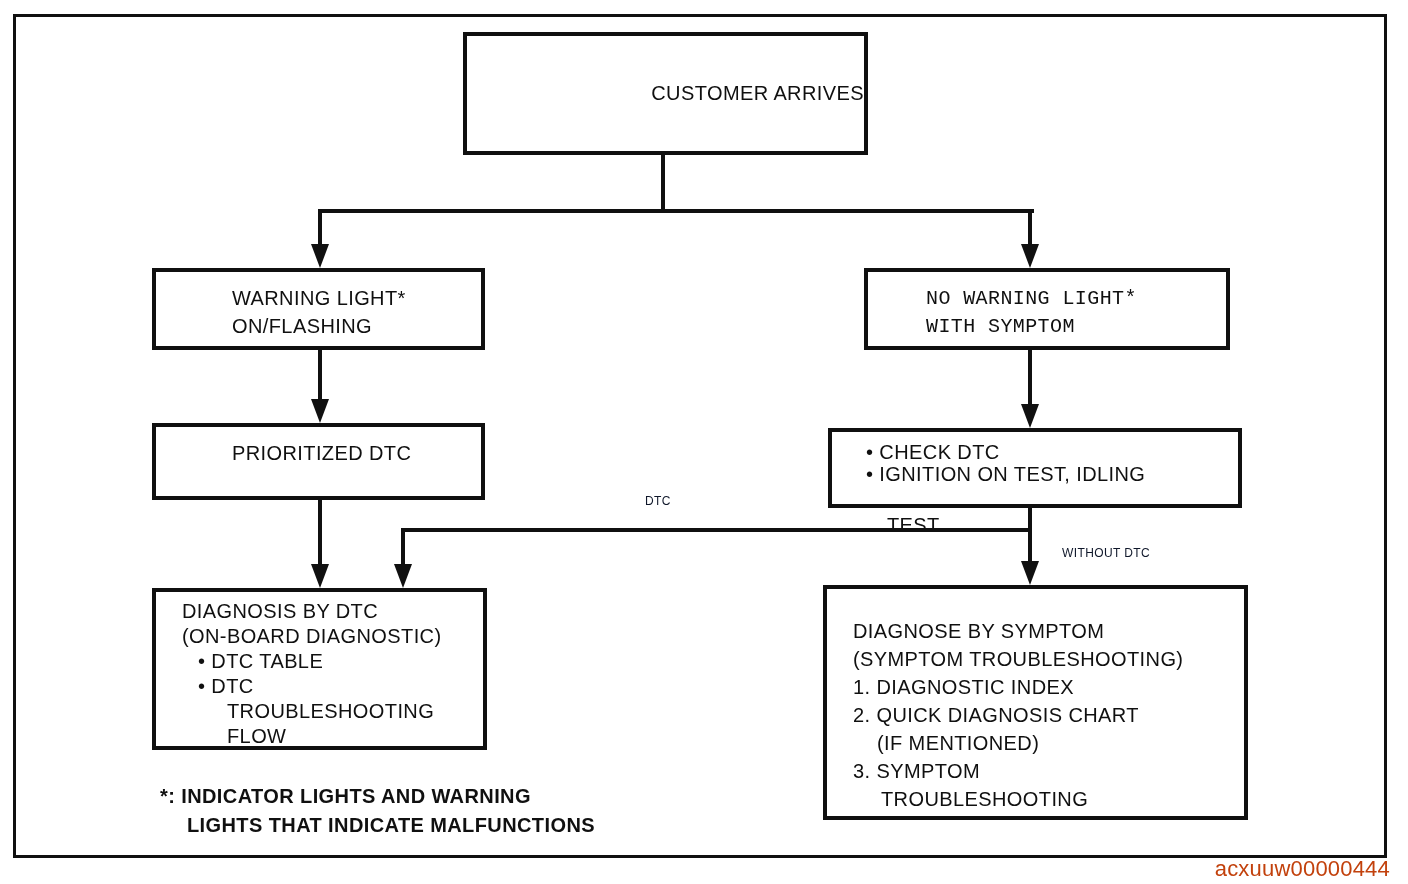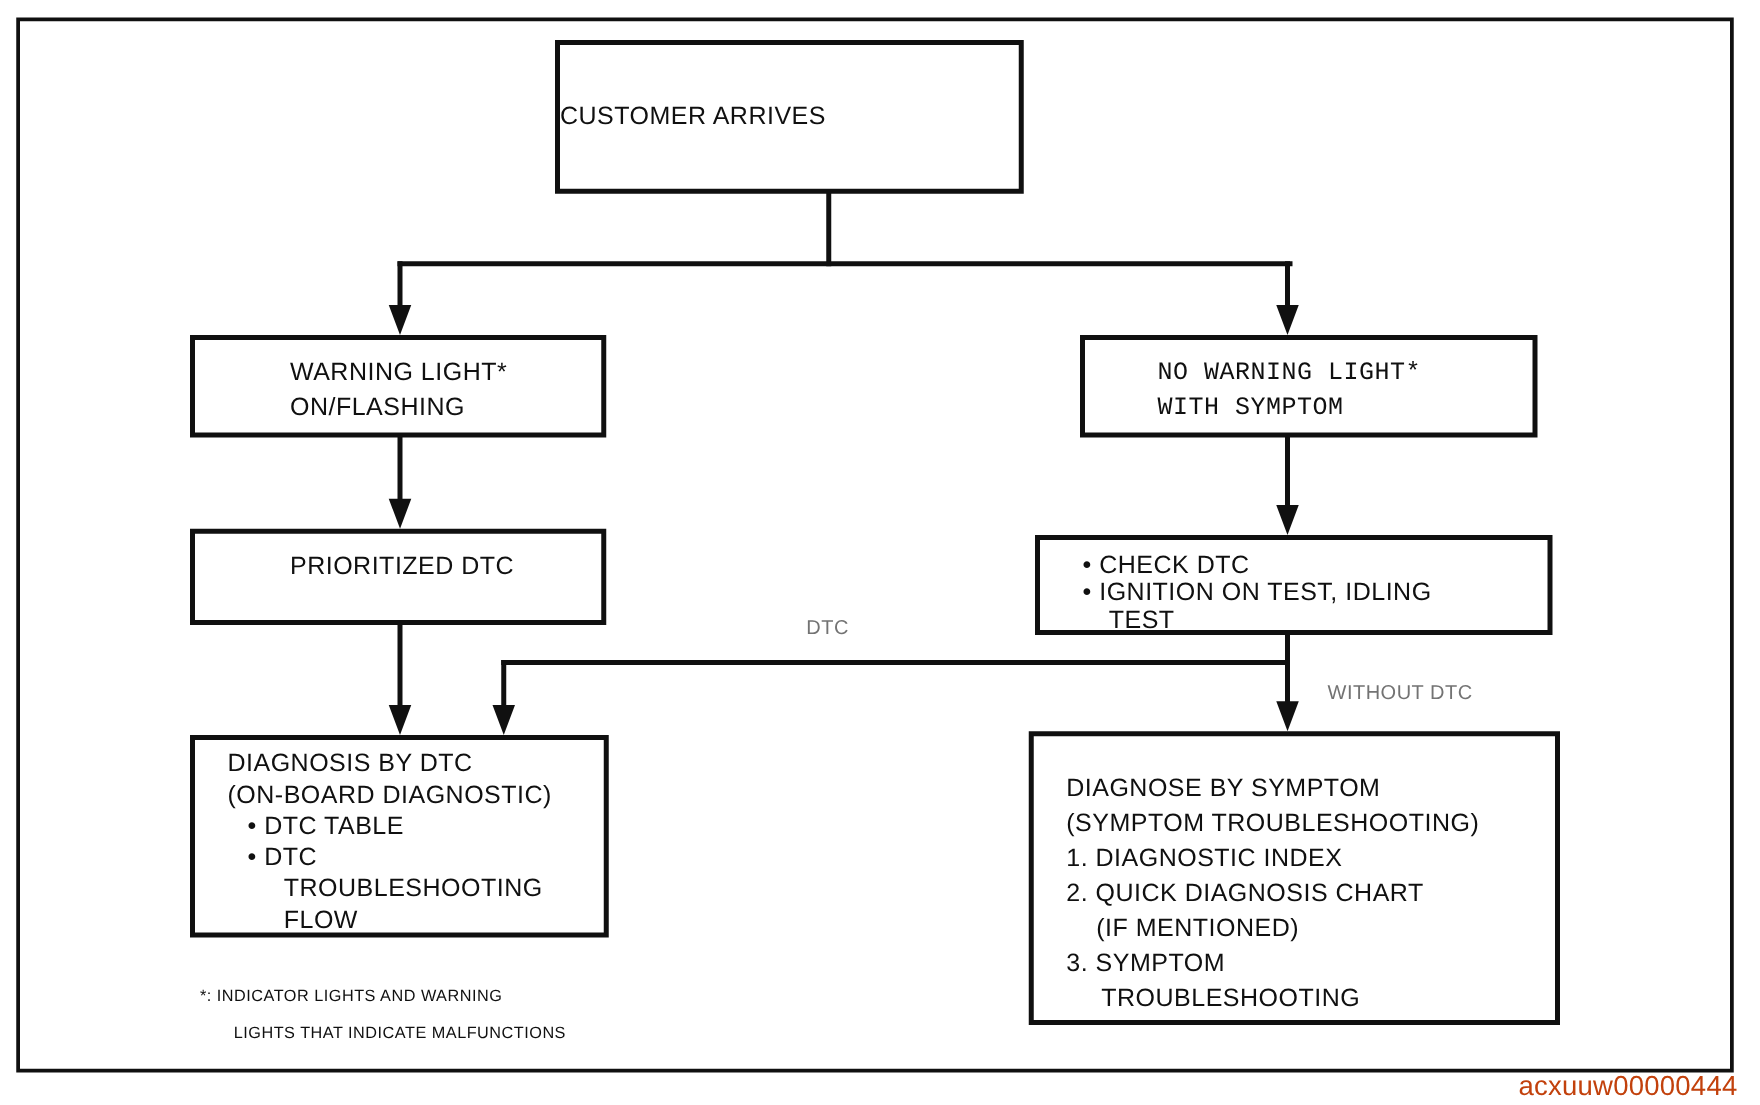--- a/index.html
+++ b/index.html
@@ -29,33 +29,33 @@
     border: 4px solid #101010;
     box-sizing: border-box;
     background: #ffffff;
     font-size: 20px;
     letter-spacing: 0.4px;
     white-space: nowrap;
   }
   .node .ln { white-space: nowrap; }
 
   .node-customer {
-    left: 444px; top: 32px; width: 375px; height: 123px;
-    display: flex; align-items: center; justify-content: flex-start;
+    left: 463px; top: 32px; width: 405px; height: 123px;
+    display: flex; align-items: center; justify-content: flex-end;
   }
   .node-warning-light { left: 152px; top: 268px; width: 333px; height: 82px; padding: 12px 0 0 76px; line-height: 28px; }
   .node-check-prioritized { left: 152px; top: 423px; width: 333px; height: 77px; padding: 12px 0 0 76px; line-height: 28px; }
   .node-diagnose-dtc { left: 152px; top: 588px; width: 335px; height: 162px; padding: 7px 0 0 26px; line-height: 25px; }
   .node-no-warning-light { left: 864px; top: 268px; width: 366px; height: 82px; padding: 13px 0 0 58px; line-height: 28px; font-family: Liberation Mono, monospace; }
   .node-check-dtc { left: 828px; top: 428px; width: 414px; height: 80px; padding: 9px 0 0 34px; line-height: 22px; }
   .node-diagnose-symptom { left: 823px; top: 585px; width: 425px; height: 235px; padding: 28px 0 0 26px; line-height: 28px; }
 
   .indent-bullet { padding-left: 16px; }
   .indent-hang   { padding-left: 45px; }
-  .indent-hang-cd { padding-left: 21px; }
+  .indent-hang-cd { padding-left: 21px; margin-top: 29px; }
   .indent-paren  { padding-left: 24px; }
   .indent-hang-ds { padding-left: 28px; }
 
   .vline { position: absolute; width: 4px; background: #101010; }
   .hline { position: absolute; height: 4px; background: #101010; }
   .arrow-down {
     position: absolute; width: 0; height: 0;
     border-left: 9px solid transparent;
     border-right: 9px solid transparent;
     border-top: 24px solid #101010;
@@ -74,35 +74,36 @@
   .v-nwl-cd     { left: 1028px; top: 348px; height: 59px; }
   .a-nwl-cd     { left: 1021px; top: 404px; }
   .v-cd-ds      { left: 1028px; top: 506px; height: 58px; }
   .a-cd-ds      { left: 1021px; top: 561px; }
   .h-dtc        { left: 401px; top: 528px; width: 631px; }
   .v-dtc        { left: 401px; top: 528px; height: 39px; }
   .a-dtc        { left: 394px; top: 564px; }
 
   .edge-label {
     position: absolute;
-    font-size: 16px;
+    font-size: 12px;
     letter-spacing: 0.4px;
     white-space: nowrap;
-    color: #737373;
+    color: #0f172a;
   }
   .lbl-dtc { left: 645px; top: 494px; }
   .lbl-without-dtc { left: 1062px; top: 546px; }
 
   .footnote {
     position: absolute;
     left: 160px; top: 782px;
-    font-size: 13px;
+    font-size: 20px;
     letter-spacing: 0.4px;
     line-height: 29px;
     white-space: nowrap;
+    font-weight: bold;
   }
   .footnote .ln2 { padding-left: 27px; }
 
   .figure-code {
     position: absolute;
     right: 18px; top: 856px;
     font-size: 22px;
     letter-spacing: 0.2px;
     white-space: nowrap;
     color: #c2410c;

